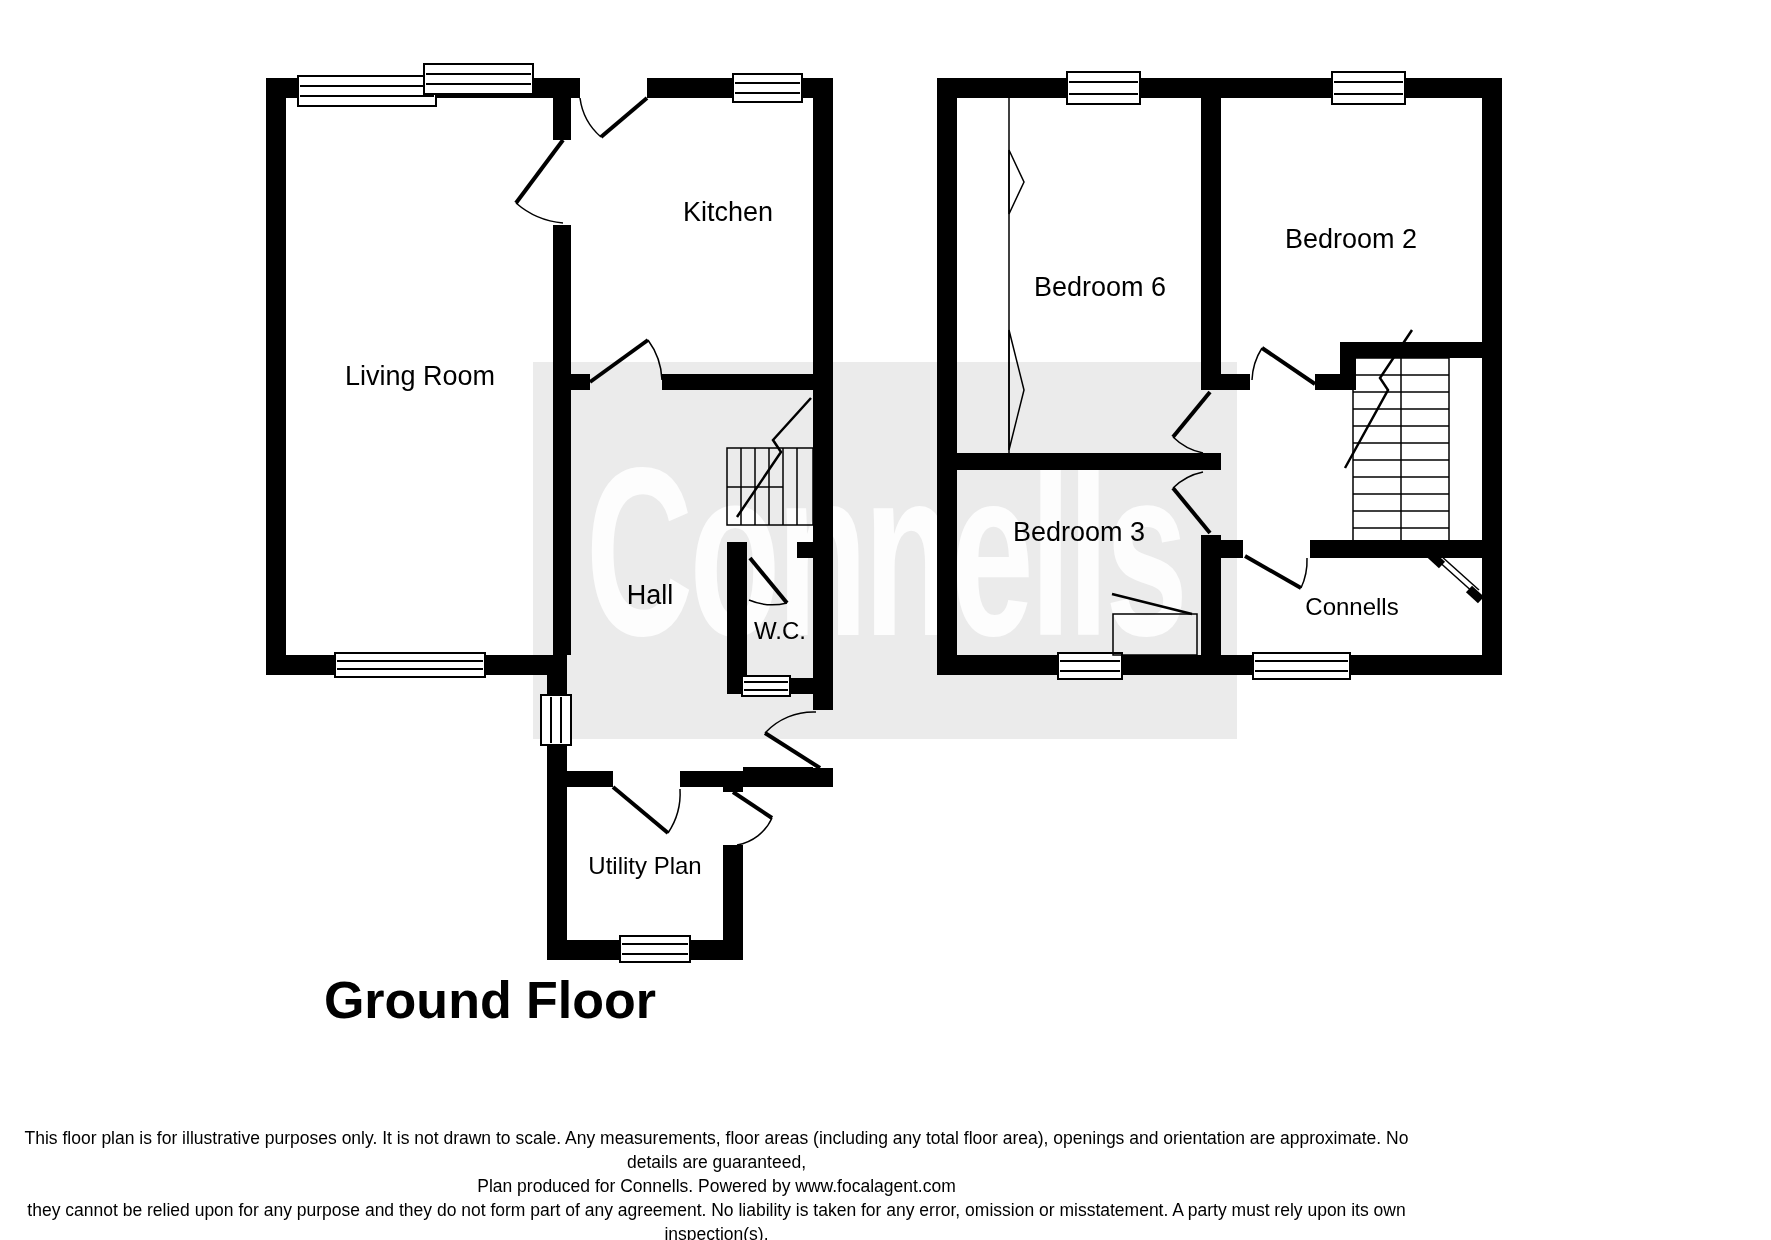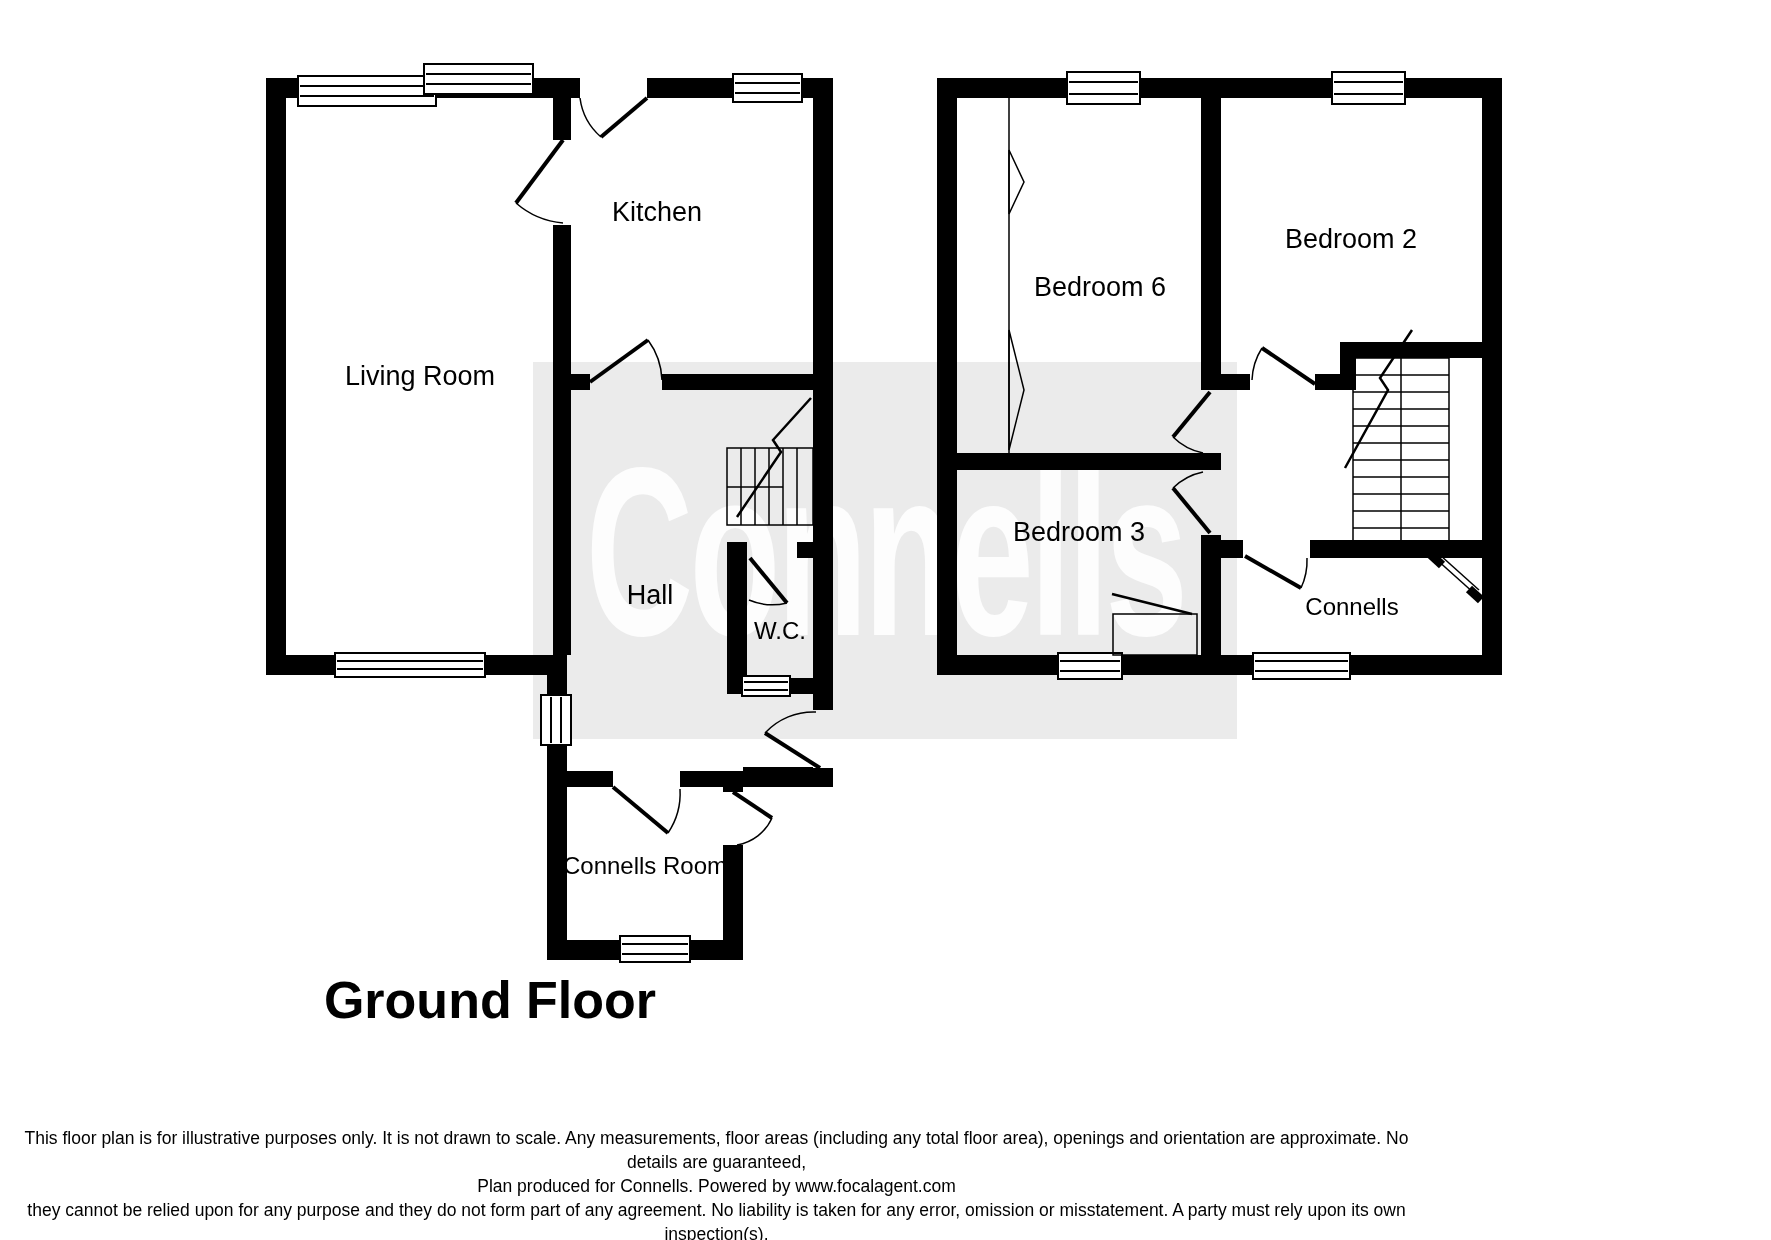--- a/index.html
+++ b/index.html
@@ -233,24 +233,24 @@
     </g>
     <g stroke="#000">
       <line x1="1430" y1="554" x2="1442" y2="565" stroke-width="9"></line>
       <line x1="1469" y1="589" x2="1481" y2="600" stroke-width="9"></line>
       <line x1="1436" y1="559" x2="1475" y2="594" stroke-width="1.5"></line>
       <line x1="1440" y1="555" x2="1479" y2="590" stroke-width="1.5"></line>
     </g>
   </svg>
 
   <div class="room-label" style="left:420px;top:376px">Living Room</div>
-  <div class="room-label" style="left:657px;top:212px">Kitchen</div>
+  <div class="room-label" style="left:728px;top:212px">Kitchen</div>
   <div class="room-label" style="left:650px;top:595px">Hall</div>
   <div class="room-label small" style="left:780px;top:631px">W.C.</div>
-  <div class="room-label small" style="left:645px;top:866px">Connells Room</div>
+  <div class="room-label small" style="left:645px;top:866px">Utility Plan</div>
 
   <div class="room-label" style="left:1100px;top:287px">Bedroom 6</div>
   <div class="room-label" style="left:1351px;top:239px">Bedroom 2</div>
   <div class="room-label" style="left:1079px;top:532px">Bedroom 3</div>
   <div class="room-label small" style="left:1352px;top:607px">Connells</div>
 
   <div class="floor-title" style="left:490px;top:1000px">Ground Floor</div>
 
   <div id="disclaimer">
     <div>This floor plan is for illustrative purposes only. It is not drawn to scale. Any measurements, floor areas (including any total floor area), openings and orientation are approximate. No details are guaranteed,</div>

